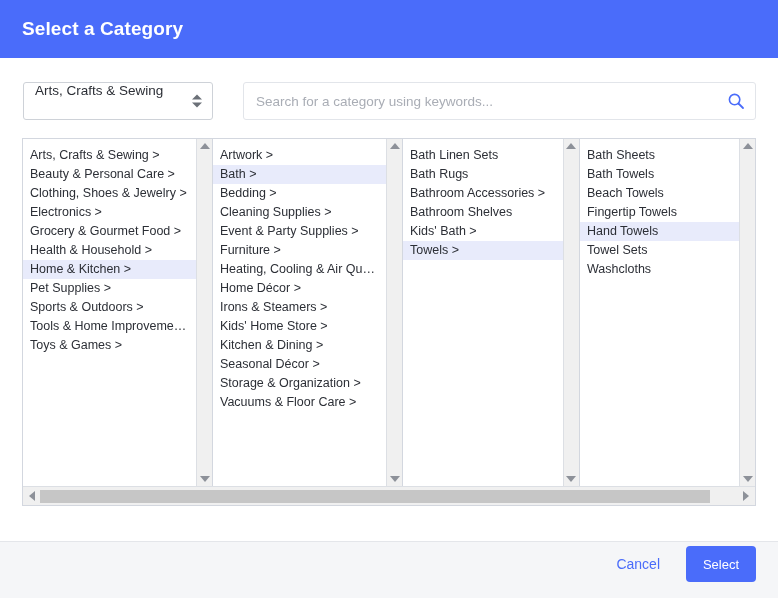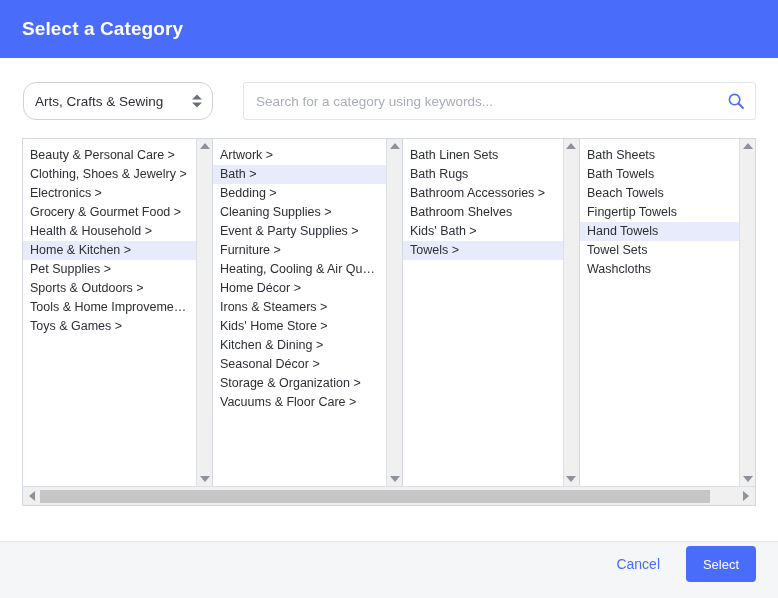--- a/index.html
+++ b/index.html
@@ -46,24 +46,23 @@
     display: flex;
     align-items: center;
     padding: 24px 22px 0 23px;
     gap: 30px;
   }
   .category-select {
     position: relative;
     width: 190px;
     height: 38px;
     border: 1px solid #ced2d8;
-    border-radius: 13px;
-    background: #ffffff;
-    display: flex;
-    align-items: center;
+    border-radius: 3px;
+    background: #ffffff;
+    display: flex;
     padding: 0 30px 0 11px;
     cursor: pointer;
   }
   .category-select-value {
     font-size: 13.5px;
     color: #2c2f36;
     white-space: nowrap;
     overflow: hidden;
     text-overflow: ellipsis;
   }
@@ -295,20 +294,21 @@
         </span>
       </div>
 
     </div>
 
     <div class="columns-panel">
       <div class="columns-row">
 
         <div class="cat-column col-0">
           <div class="cat-list">
+              <div class="cat-item">Arts, Crafts &amp; Sewing &gt;</div>
               <div class="cat-item">Beauty &amp; Personal Care &gt;</div>
               <div class="cat-item">Clothing, Shoes &amp; Jewelry &gt;</div>
               <div class="cat-item">Electronics &gt;</div>
               <div class="cat-item">Grocery &amp; Gourmet Food &gt;</div>
               <div class="cat-item">Health &amp; Household &gt;</div>
               <div class="cat-item selected">Home &amp; Kitchen &gt;</div>
               <div class="cat-item">Pet Supplies &gt;</div>
               <div class="cat-item">Sports &amp; Outdoors &gt;</div>
               <div class="cat-item">Tools &amp; Home Improvement &gt;</div>
               <div class="cat-item">Toys &amp; Games &gt;</div>

